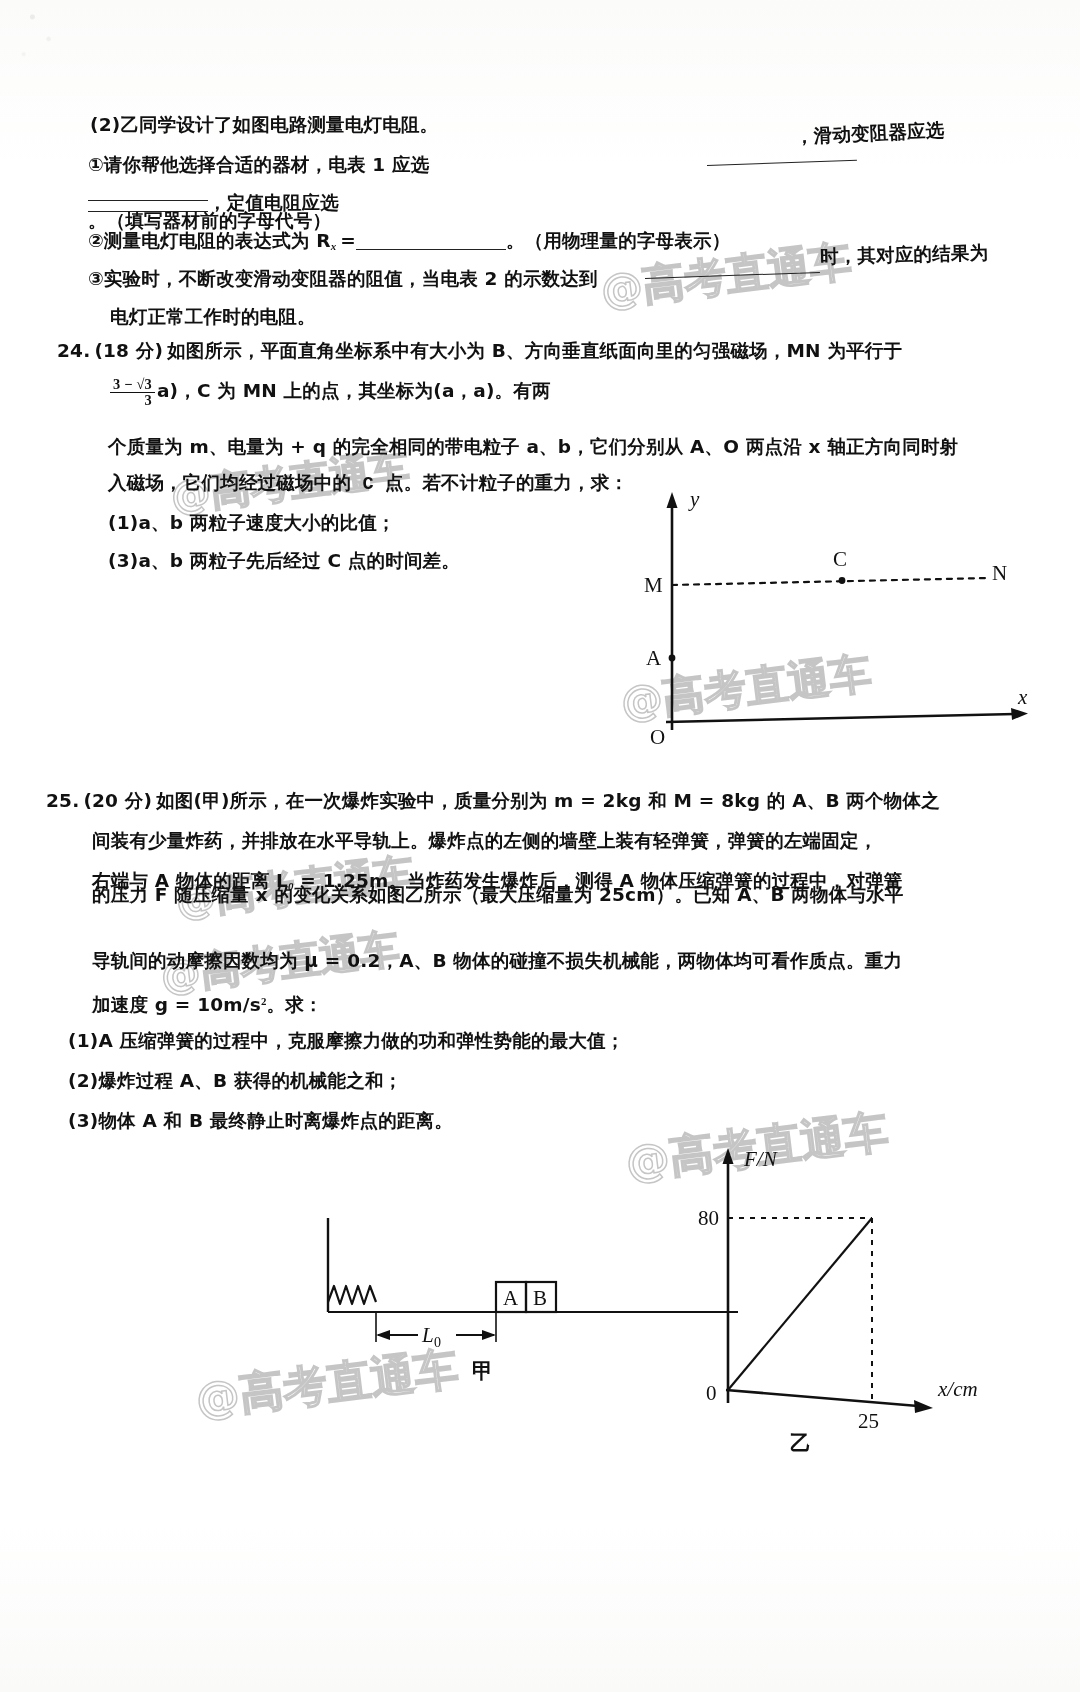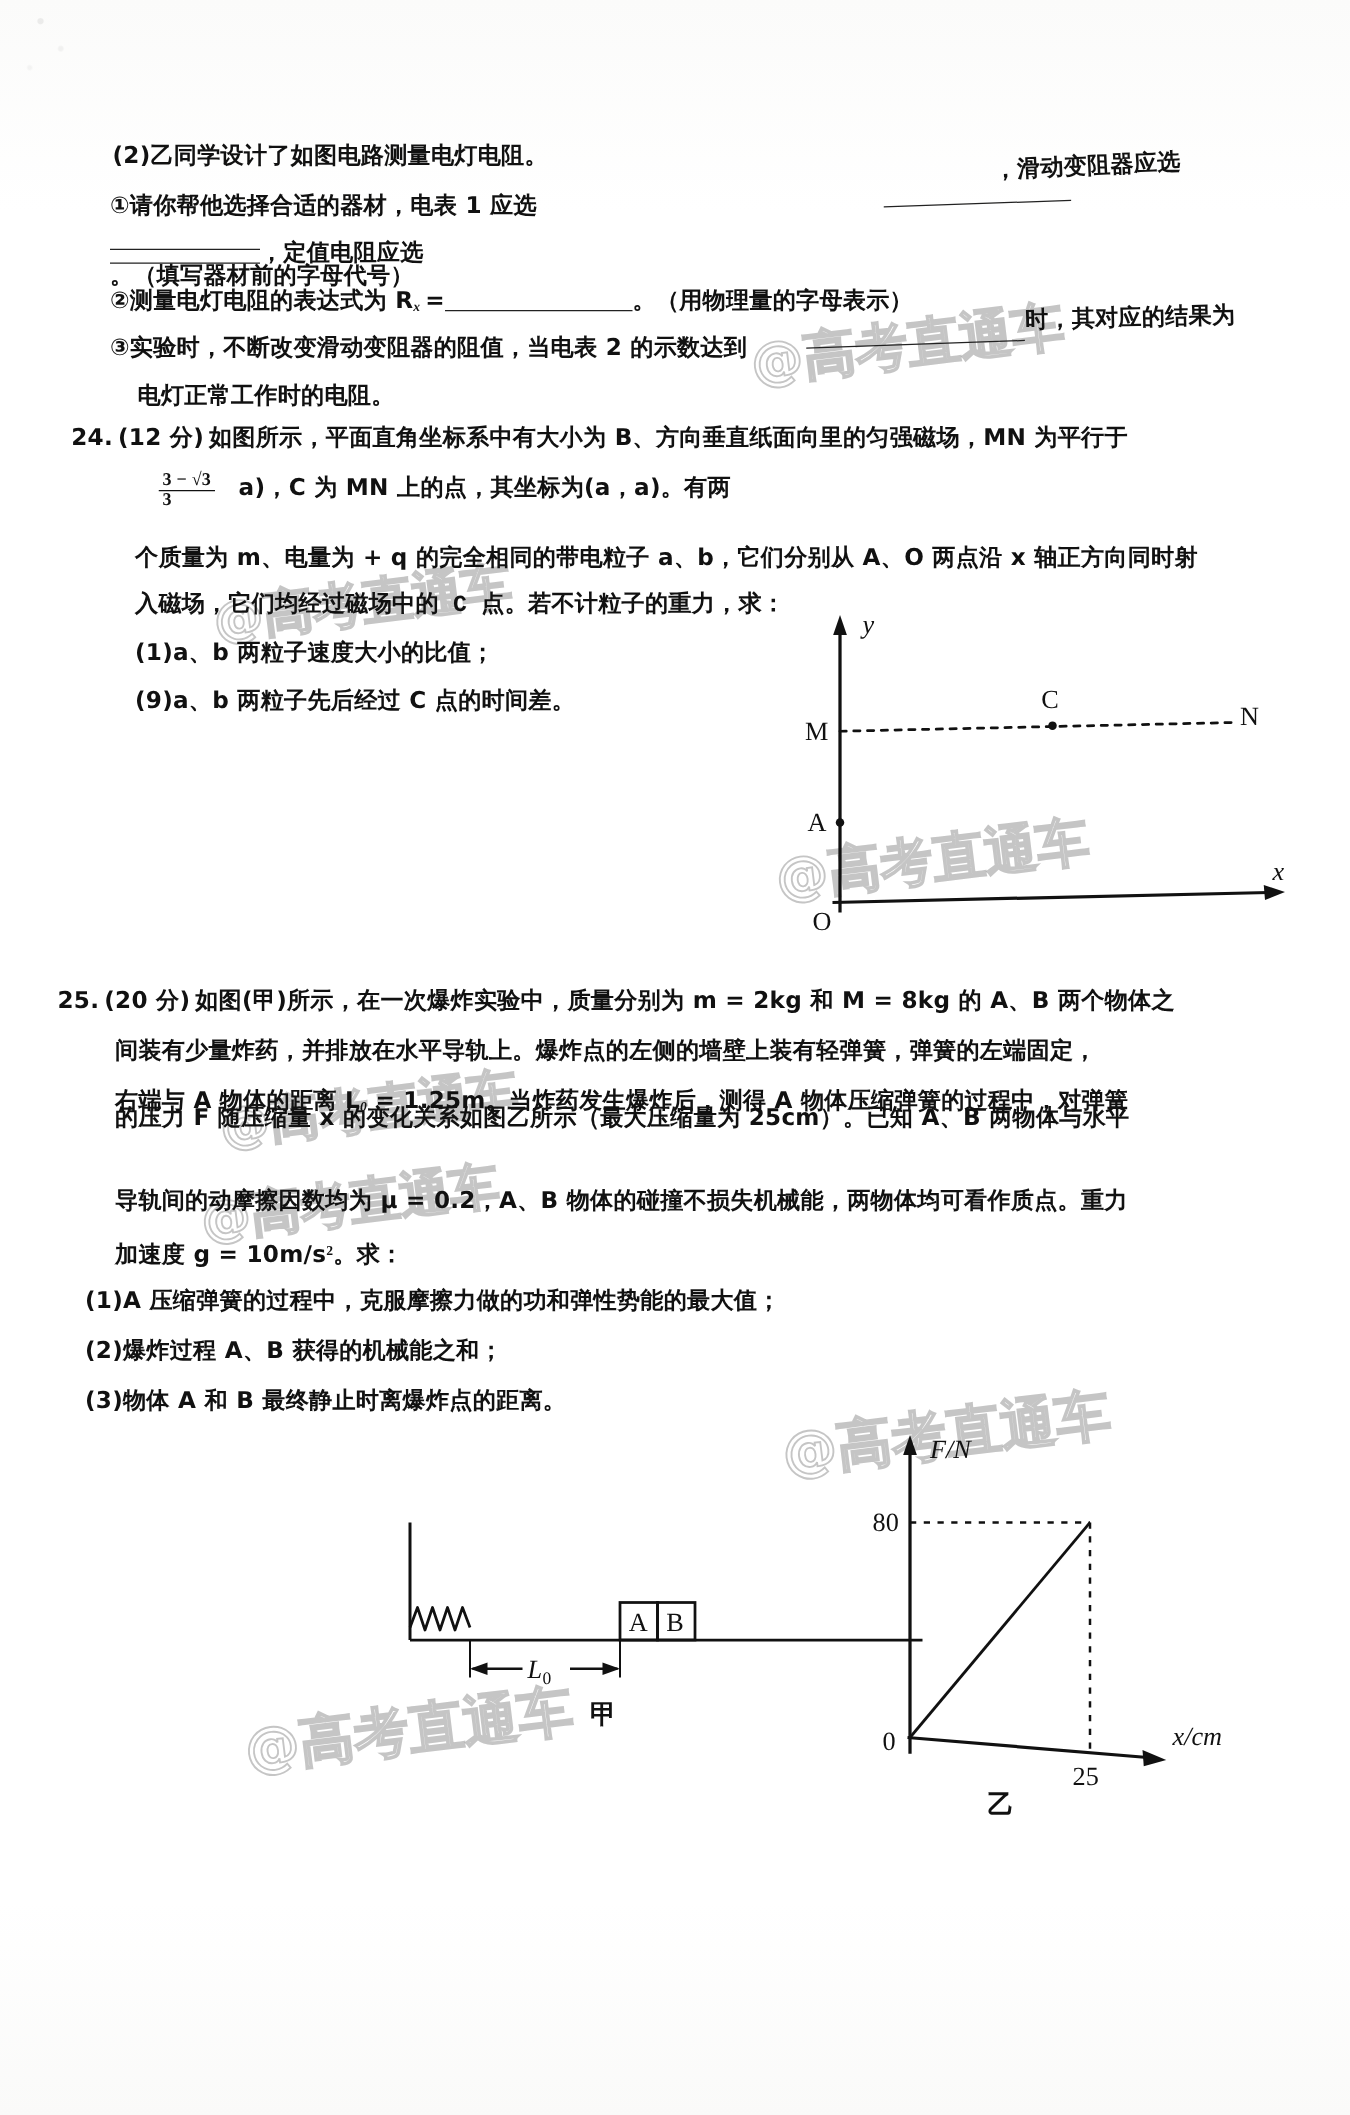--- a/index.html
+++ b/index.html
@@ -57,24 +57,24 @@
 
   
   .skew1 { transform:rotate(-2.6deg); transform-origin:left center; }
   .skew2 { transform:rotate(-2.0deg); transform-origin:left center; }
   .skew3 { transform:rotate(-1.4deg); transform-origin:left center; }
 
   
   .frac{
     display:inline-block;
     vertical-align:-0.55em;
-    text-align:left;
+    text-align:right;
     font-size:.9em;
     line-height:1.04;
-    margin:0 19px;
+    margin:0 2px;
   }
   .frac .num{ display:block; border-bottom:1.4px solid #111; padding:0 3px;}
   .frac .den{ display:block; padding:0 3px;}
 
   
   svg { display:block; overflow:visible; }
   .fig { position:absolute; }
 
   
   .wm{
@@ -137,32 +137,32 @@
 
     <div class="ln cn" style="position:absolute; left:88px; top:260px;">③实验时，不断改变滑动变阻器的阻值，当电表 2 的示数达到</div>
     <span class="fillline fl-xl skew2" style="position:absolute; left:645px; top:278px;"></span>
     <div class="ln cn skew3" style="position:absolute; left:820px; top:238px;">时，其对应的结果为</div>
     <div class="ln cn" style="position:absolute; left:110px; top:298px;">电灯正常工作时的电阻。</div>
   </div>
 
   <div class="blk" style="left:0; top:0;">
     <div style="position:absolute; left:57px; top:332px; white-space:nowrap;">
       <span class="ln cn">24.</span>
-      <span class="ln cn">(12 分)</span>
+      <span class="ln cn">(18 分)</span>
       <span class="ln cn">如图所示，平面直角坐标系中有大小为 B、方向垂直纸面向里的匀强磁场，MN 为平行于</span>
     </div>
 
     <div style="position:absolute; left:108px; top:372px; white-space:nowrap;">
       <span class="frac ln"><span class="num">3 − √3</span><span class="den">3</span></span><span class="ln cn">a)，C 为 MN 上的点，其坐标为(a，a)。有两</span>
     </div>
 
     <div class="ln cn" style="position:absolute; left:108px; top:428px;">个质量为 m、电量为 + q 的完全相同的带电粒子 a、b，它们分别从 A、O 两点沿 x 轴正方向同时射</div>
     <div class="ln cn" style="position:absolute; left:108px; top:466px;font-family:Liberation Mono, monospace;">入磁场，它们均经过磁场中的 C 点。若不计粒子的重力，求：</div>
     <div class="ln cn" style="position:absolute; left:108px; top:504px;">(1)a、b 两粒子速度大小的比值；</div>
-    <div class="ln cn" style="position:absolute; left:108px; top:542px;">(9)a、b 两粒子先后经过 C 点的时间差。</div>
+    <div class="ln cn" style="position:absolute; left:108px; top:542px;">(3)a、b 两粒子先后经过 C 点的时间差。</div>
 
     <div class="fig" style="left:620px; top:482px; width:420px; height:270px;">
       <svg width="420" height="270" viewBox="0 0 420 270">
 
         <line x1="52" y1="248" x2="52" y2="22" stroke="#111" stroke-width="2.6"></line>
         <polygon points="52,10 46.5,26 57.5,26" fill="#111"></polygon>
 
         <line x1="46" y1="240" x2="395" y2="232" stroke="#111" stroke-width="2.6"></line>
         <polygon points="408,231.5 391,226 392,238" fill="#111"></polygon>
 

